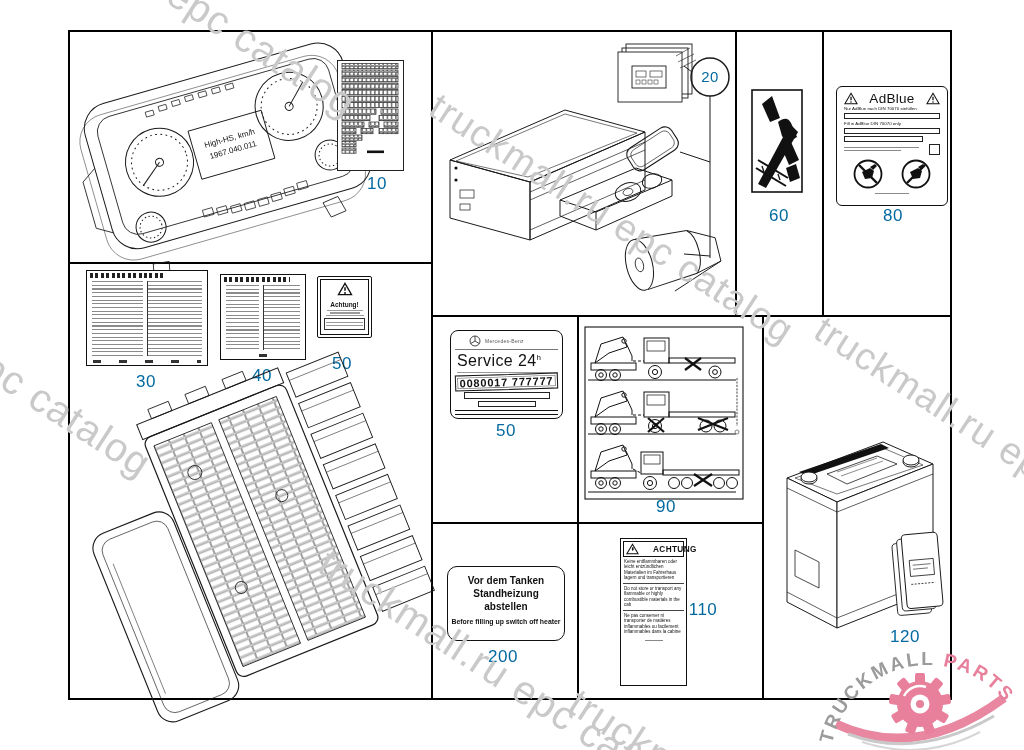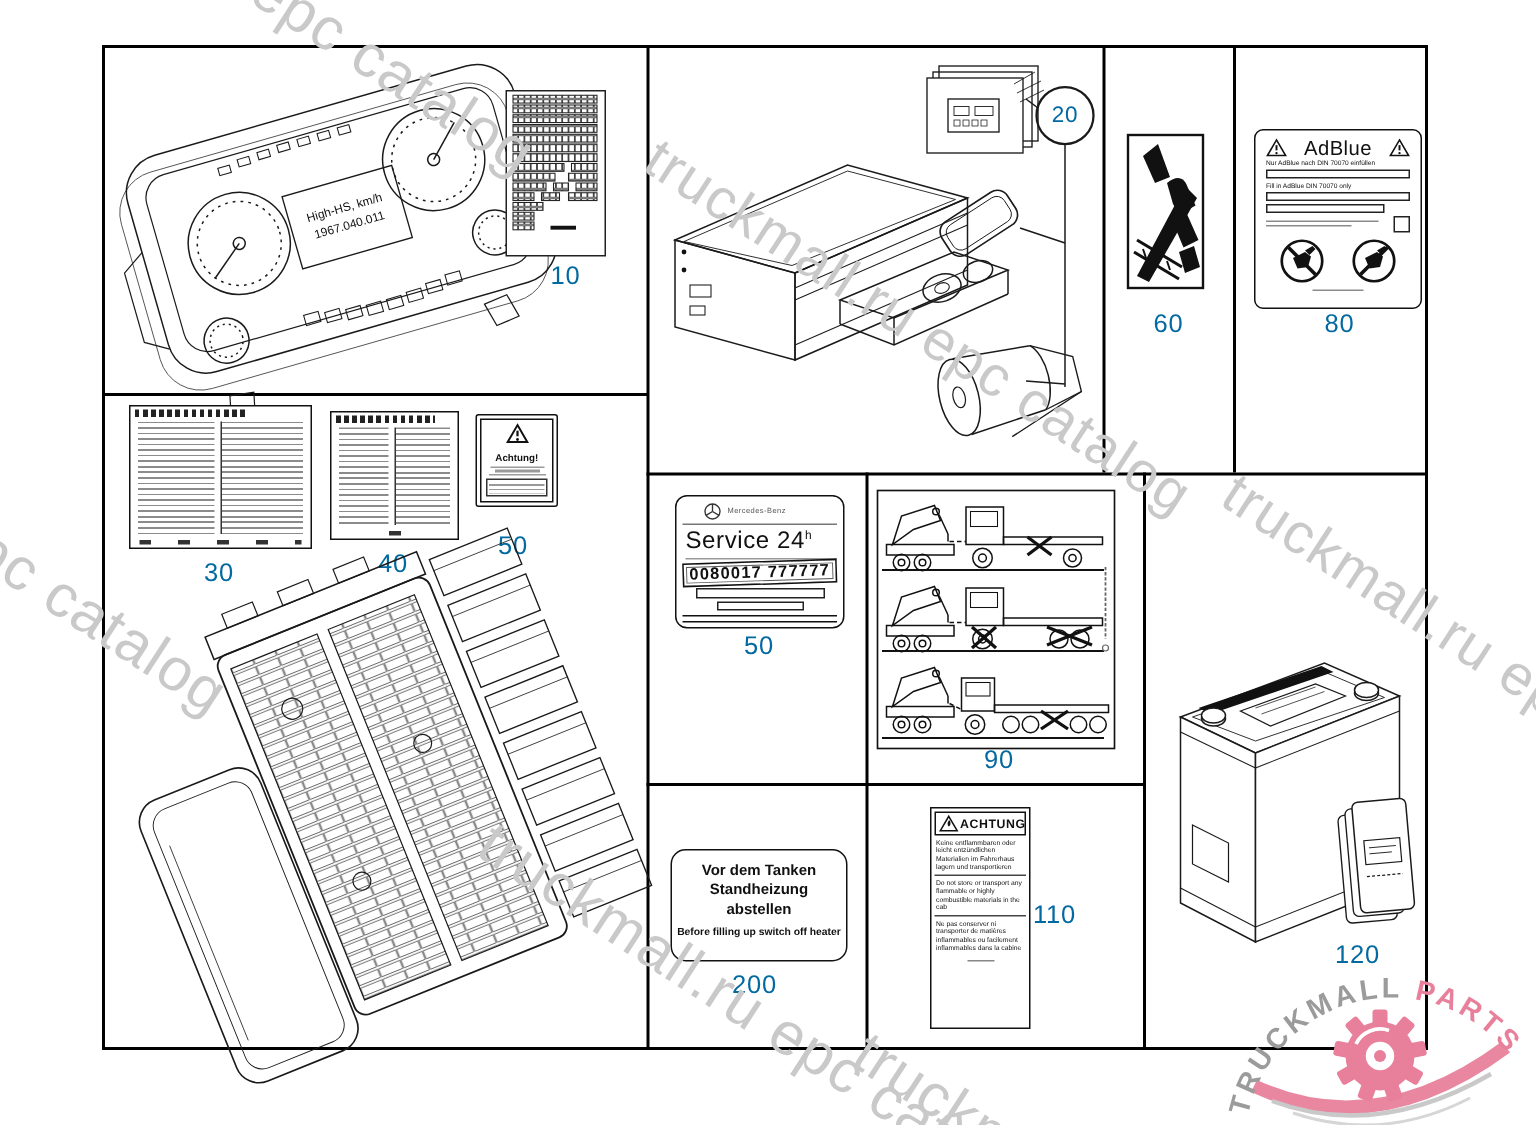--- a/index.html
+++ b/index.html
@@ -53,21 +53,21 @@
          letter-spacing:.8px;padding:1px 0;margin:1px 0 2px 0;}
   .slider1{border:.9px solid #222;height:5px;width:84px;margin:1px auto 0 auto;}
   .slider2{border:.9px solid #222;height:4px;width:56px;margin:2px auto 0 auto;}
   .svc .base{border-top:1.6px solid #111;border-bottom:.9px solid #111;height:3px;margin-top:3px;}
   
   .heat{border-radius:10px;border-width:1.6px;text-align:center;padding-top:7px;z-index:3;}
   .heat .b{font-size:10px;font-weight:bold;line-height:1.3;}
   .heat .e{font-size:6.9px;font-weight:bold;margin-top:5px;}
   
   .a110{border-width:1px;padding:2px;z-index:3;}
-  .a110 .hd{border:.9px solid #111;display:flex;align-items:center;gap:1px;padding:1px 2px;}
+  .a110 .hd{border:.9px solid #111;display:flex;align-items:center;gap:14px;padding:1px 2px;}
   .a110 .hd .t{font-size:8.2px;font-weight:bold;letter-spacing:.4px;}
   .a110 p{margin:0;padding:2px 1px;font-size:4.5px;line-height:1.22;border-bottom:.8px solid #444;}
   .a110 p:last-of-type{border-bottom:none;}
   .a110 .foot{height:1px;background:#888;width:18px;margin:3px auto 0 auto;}
   svg{position:absolute;z-index:2;overflow:visible;}
   svg text{font-family:"Liberation Sans",sans-serif;}
   .logo{z-index:7;}
 </style>
 </head>
 <body>

